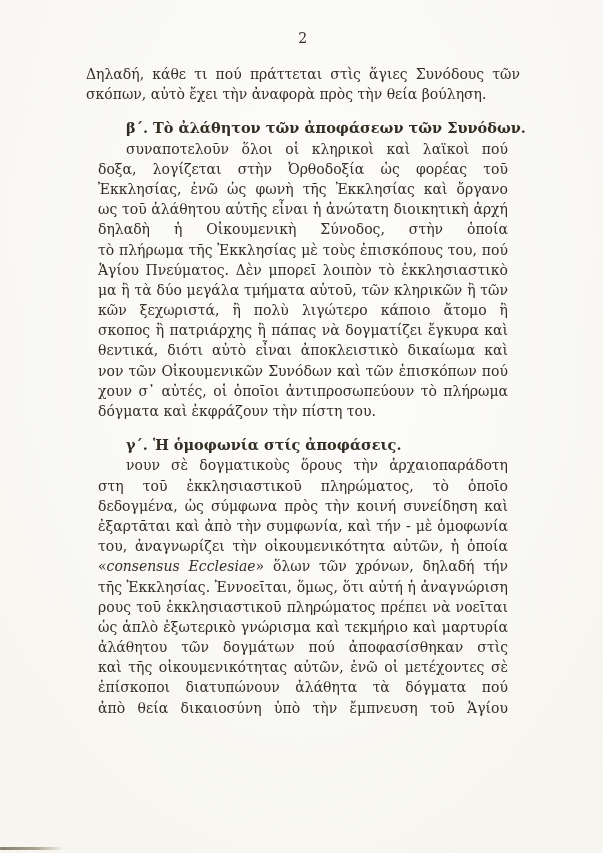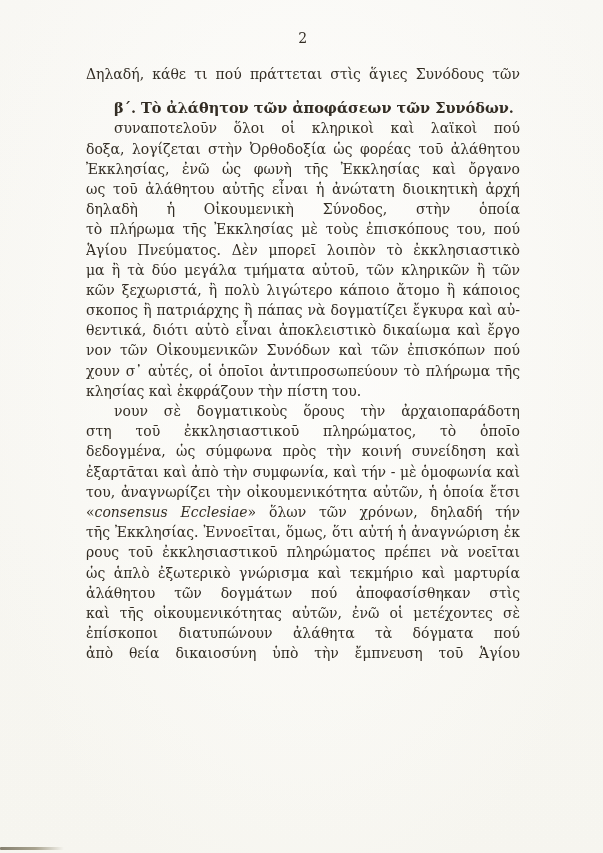--- a/index.html
+++ b/index.html
@@ -38,64 +38,66 @@
   .para.indent-first .line:first-child { text-indent:28px; }
   .heading {
     font-weight:bold;
     font-size:14.5px;
     line-height:20.2px;
     padding-left:28px;
     margin-top:14px;
     white-space:nowrap;
   }
   .para { margin:0; }
-  .section { margin:0; }
+  .section { margin:12px; }
   .edge-artifact {
     position:absolute;
     left:0; bottom:3px;
     width:64px; height:3px;
     background:linear-gradient(to right, #716b58 0%, #9b957f 55%, rgba(216,212,198,0) 100%);
     border-radius:1px;
     opacity:0.85;
   }
   i { }
 </style>
 </head>
 <body>
 
 <div class="scan">
   <div class="textblock">
 
     <div class="page-number">2</div>
 
     <div class="para">
         <div class="line">Δηλαδή, κάθε τι πού πράττεται στὶς ἅγιες Συνόδους τῶν ἐπι-</div>
+        <div class="line last">σκόπων, αὐτὸ ἔχει τὴν ἀναφορὰ πρὸς τὴν θεία βούληση.</div>
       </div>
 
     <div class="section">
       <div class="heading">β´. Τὸ ἀλάθητον τῶν ἀποφάσεων τῶν Συνόδων.</div>
       <div class="para indent-first">
           <div class="line">συναποτελοῦν ὅλοι οἱ κληρικοὶ καὶ λαϊκοὶ πού πιστεύουν ὀρθό-</div>
           <div class="line">δοξα, λογίζεται στὴν Ὀρθοδοξία ὡς φορέας τοῦ ἀλάθητου τῆς</div>
           <div class="line">Ἐκκλησίας, ἐνῶ ὡς φωνὴ τῆς Ἐκκλησίας καὶ ὄργανο ἐκφράσε-</div>
           <div class="line">ως τοῦ ἀλάθητου αὐτῆς εἶναι ἡ ἀνώτατη διοικητικὴ ἀρχή της,</div>
           <div class="line">δηλαδὴ ἡ Οἰκουμενικὴ Σύνοδος, στὴν ὁποία ἀντιπροσωπεύεται</div>
           <div class="line">τὸ πλήρωμα τῆς Ἐκκλησίας μὲ τοὺς ἐπισκόπους του, πού δογ-</div>
           <div class="line">Ἁγίου Πνεύματος. Δὲν μπορεῖ λοιπὸν τὸ ἐκκλησιαστικὸ πλήρω-</div>
           <div class="line">μα ἢ τὰ δύο μεγάλα τμήματα αὐτοῦ, τῶν κληρικῶν ἢ τῶν λαϊ-</div>
           <div class="line">κῶν ξεχωριστά, ἢ πολὺ λιγώτερο κάποιο ἄτομο ἢ κάποιος ἐπί-</div>
           <div class="line">σκοπος ἢ πατριάρχης ἢ πάπας νὰ δογματίζει ἔγκυρα καὶ αὐ-</div>
           <div class="line">θεντικά, διότι αὐτὸ εἶναι ἀποκλειστικὸ δικαίωμα καὶ ἔργο μό-</div>
           <div class="line">νον τῶν Οἰκουμενικῶν Συνόδων καὶ τῶν ἐπισκόπων πού μετέ-</div>
           <div class="line">χουν σ᾽ αὐτές, οἱ ὁποῖοι ἀντιπροσωπεύουν τὸ πλήρωμα τῆς Ἐκ-</div>
-          <div class="line last">κλησίας καὶ ἐκφράζουν τὴν πίστη του.</div>
+          <div class="line last">δόγματα καὶ ἐκφράζουν τὴν πίστη του.</div>
         </div>
     </div>
 
     <div class="section">
+      <div class="heading">γ´. Ἡ ὁμοφωνία στίς ἀποφάσεις.</div>
       <div class="para indent-first">
           <div class="line">νουν σὲ δογματικοὺς ὅρους τὴν ἀρχαιοπαράδοτη ὀρθόδοξο πί-</div>
           <div class="line">στη τοῦ ἐκκλησιαστικοῦ πληρώματος, τὸ ὁποῖο ἀποδεχόμενο τὰ</div>
           <div class="line">δεδογμένα, ὡς σύμφωνα πρὸς τὴν κοινή συνείδηση καὶ πίστη</div>
           <div class="line">ἐξαρτᾶται καὶ ἀπὸ τὴν συμφωνία, καὶ τήν - μὲ ὁμοφωνία καὶ</div>
           <div class="line">του, ἀναγνωρίζει τὴν οἰκουμενικότητα αὐτῶν, ἡ ὁποία ἔτσι</div>
           <div class="line">«<i>consensus Ecclesiae</i>» ὅλων τῶν χρόνων, δηλαδή τήν συμφωνία</div>
           <div class="line">τῆς Ἐκκλησίας. Ἐννοεῖται, ὅμως, ὅτι αὐτή ἡ ἀναγνώριση ἐκ μέ-</div>
           <div class="line">ρους τοῦ ἐκκλησιαστικοῦ πληρώματος πρέπει νὰ νοεῖται μόνον</div>
           <div class="line">ὡς ἁπλὸ ἐξωτερικὸ γνώρισμα καὶ τεκμήριο καὶ μαρτυρία τοῦ</div>

